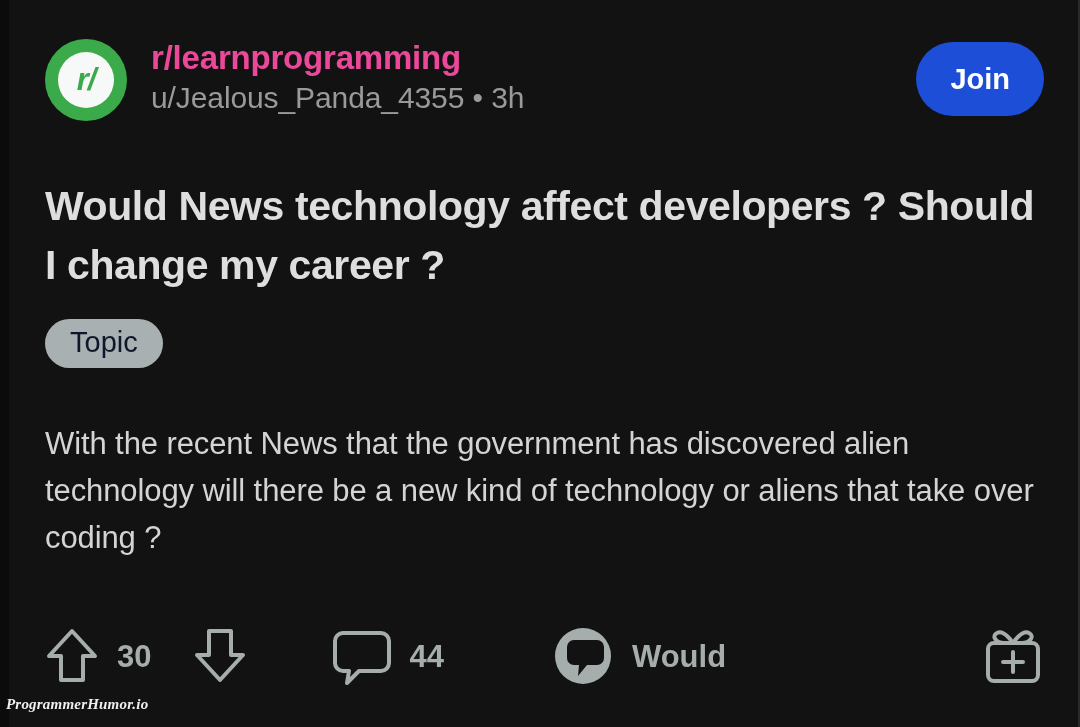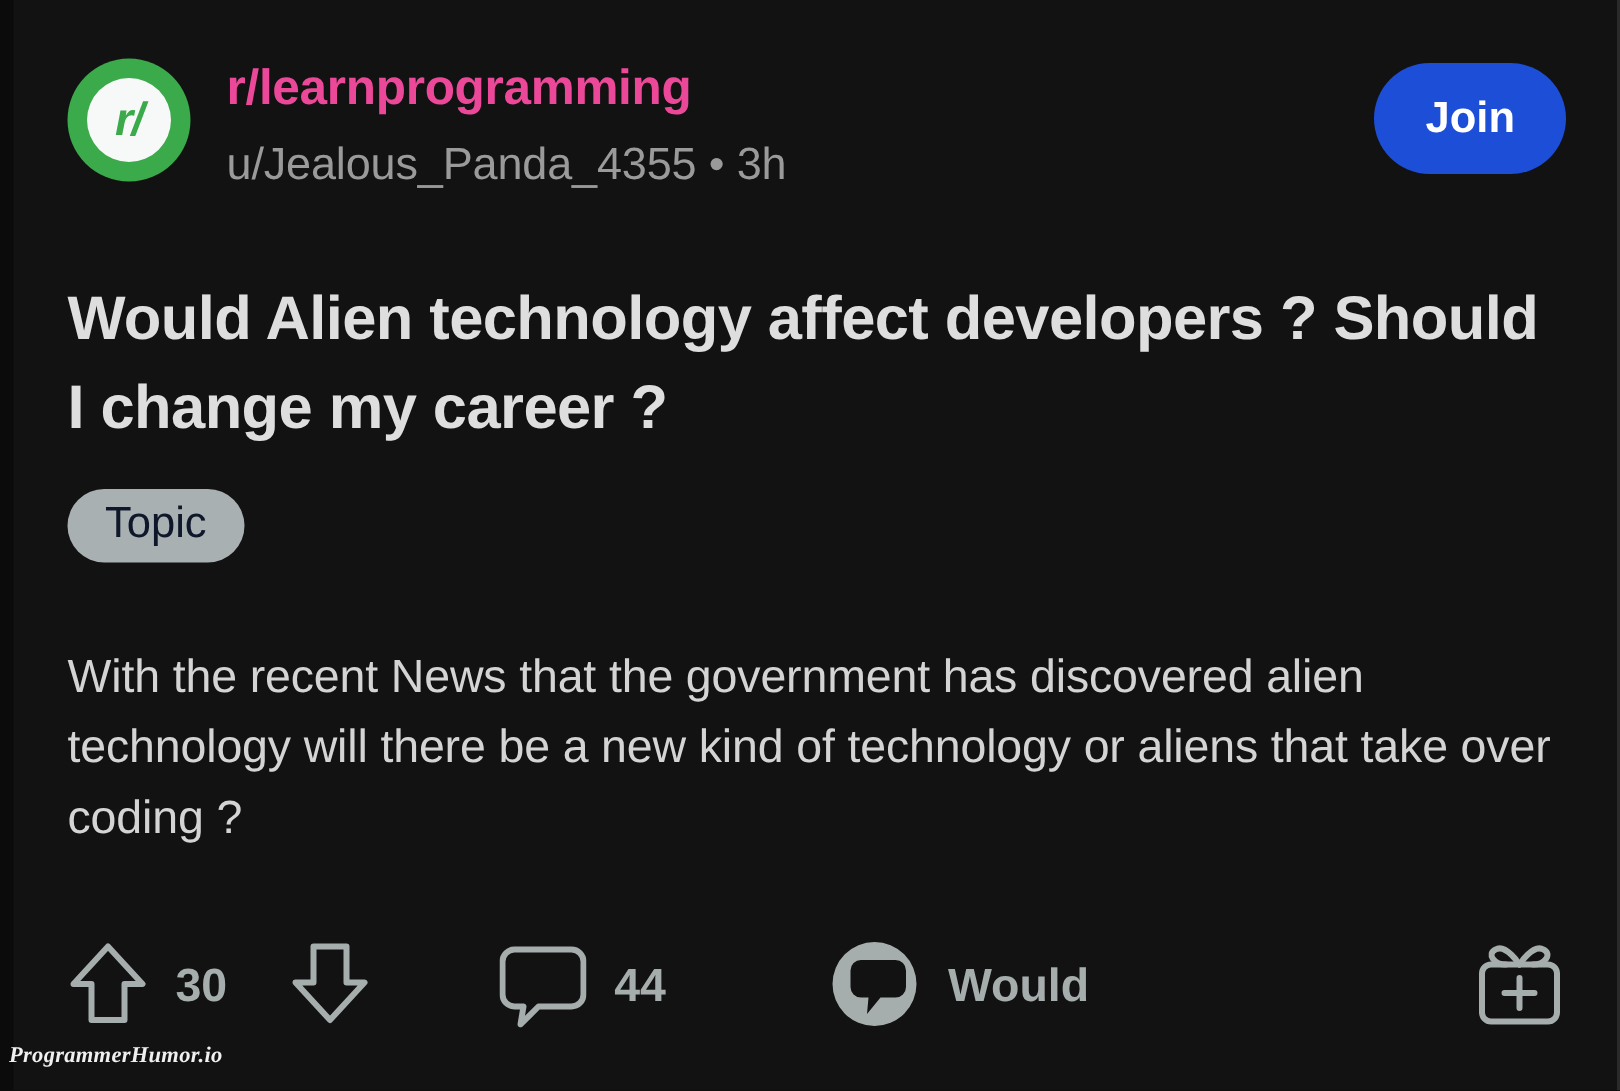--- a/index.html
+++ b/index.html
@@ -83,21 +83,21 @@
     font-size: 33px;
     font-weight: bold;
     line-height: 1.12;
     letter-spacing: -0.2px;
     white-space: nowrap;
   }
   .post-meta {
     color: #9a9a9a;
     font-size: 30px;
     line-height: 1.18;
-    margin-top: 15px;
+    margin-top: 3px;
     white-space: nowrap;
     letter-spacing: -0.1px;
   }
 
   .join-button {
     flex: 0 0 auto;
     background: #1d4ed8;
     color: #ffffff;
     font-size: 29px;
     font-weight: bold;
@@ -212,21 +212,21 @@
       </div>
 
       <div class="header-text">
         <div class="subreddit-name">r/learnprogramming</div>
         <div class="post-meta">u/Jealous_Panda_4355 • 3h</div>
       </div>
 
       <button class="join-button">Join</button>
     </div>
 
-    <div class="post-title">Would Alien technology affect developers ? Should I change my career ?</div>
+    <div class="post-title">Would News technology affect developers ? Should I change my career ?</div>
 
     <div class="flair-row">
       <span class="flair">Topic</span>
     </div>
 
     <div class="post-body">With the recent News that the government has discovered alien technology will there be a new kind of technology or aliens that take over coding ?</div>
 
     <div class="actions">
 
       <div class="act">

